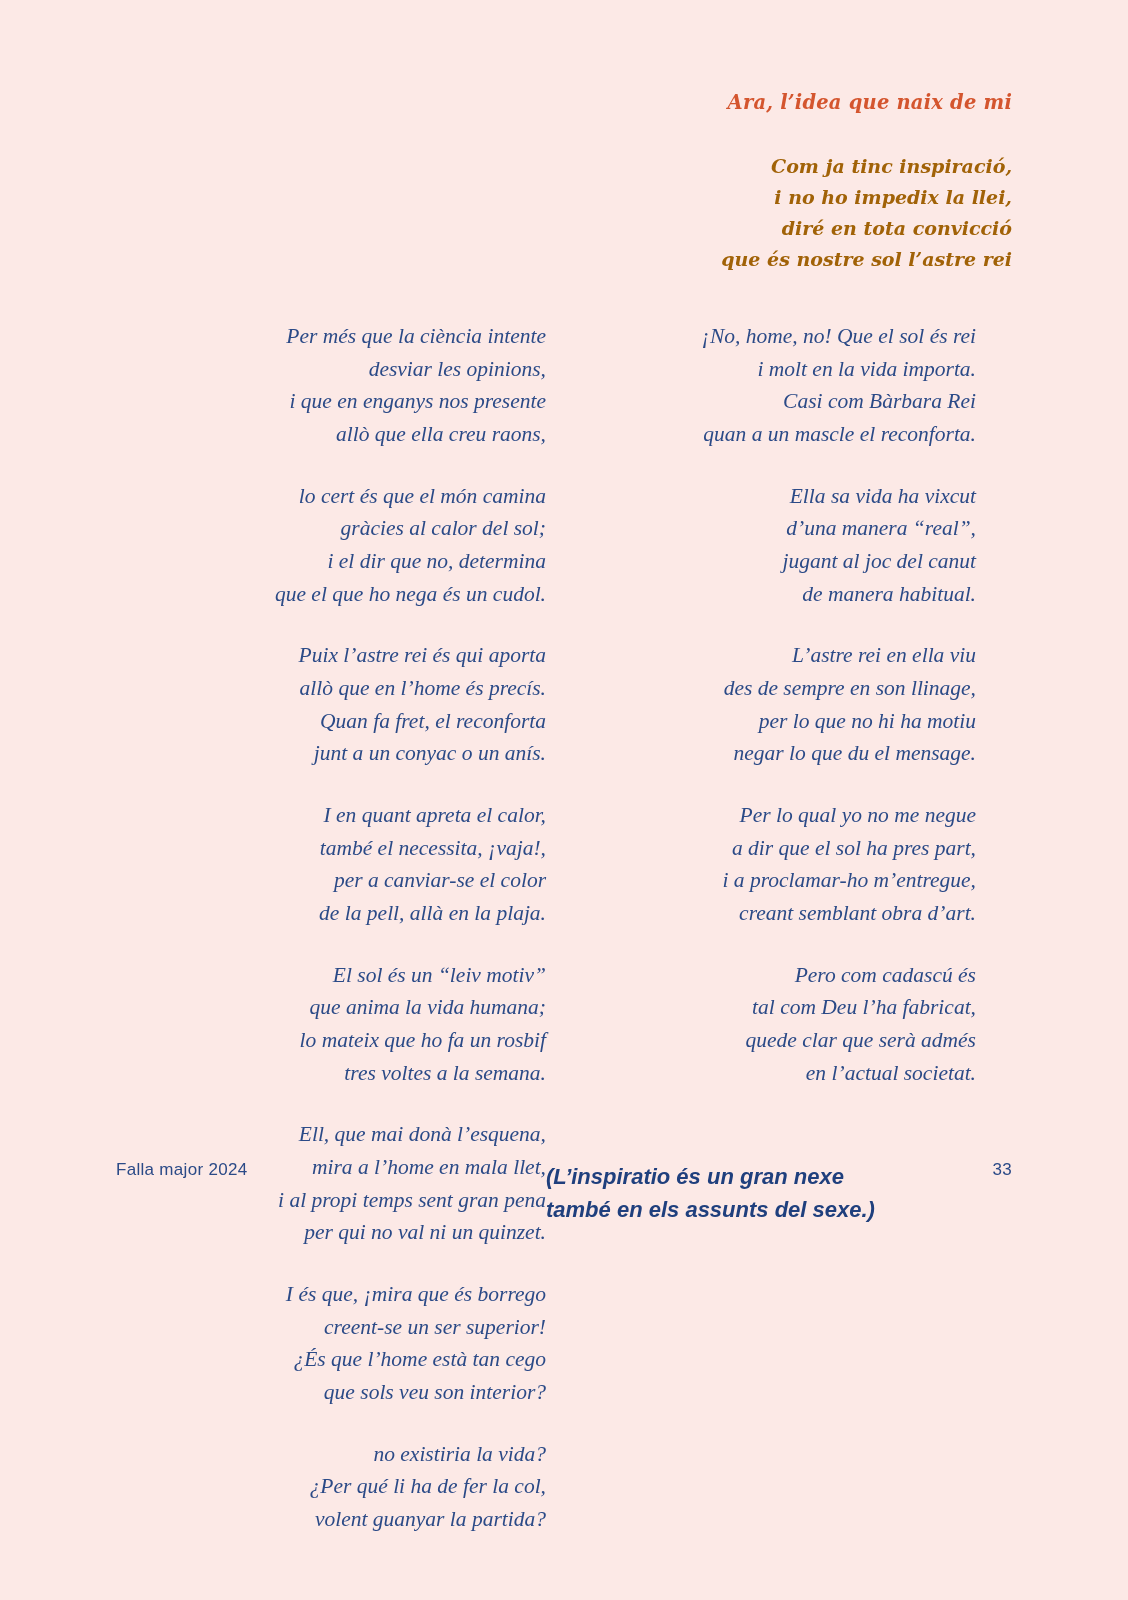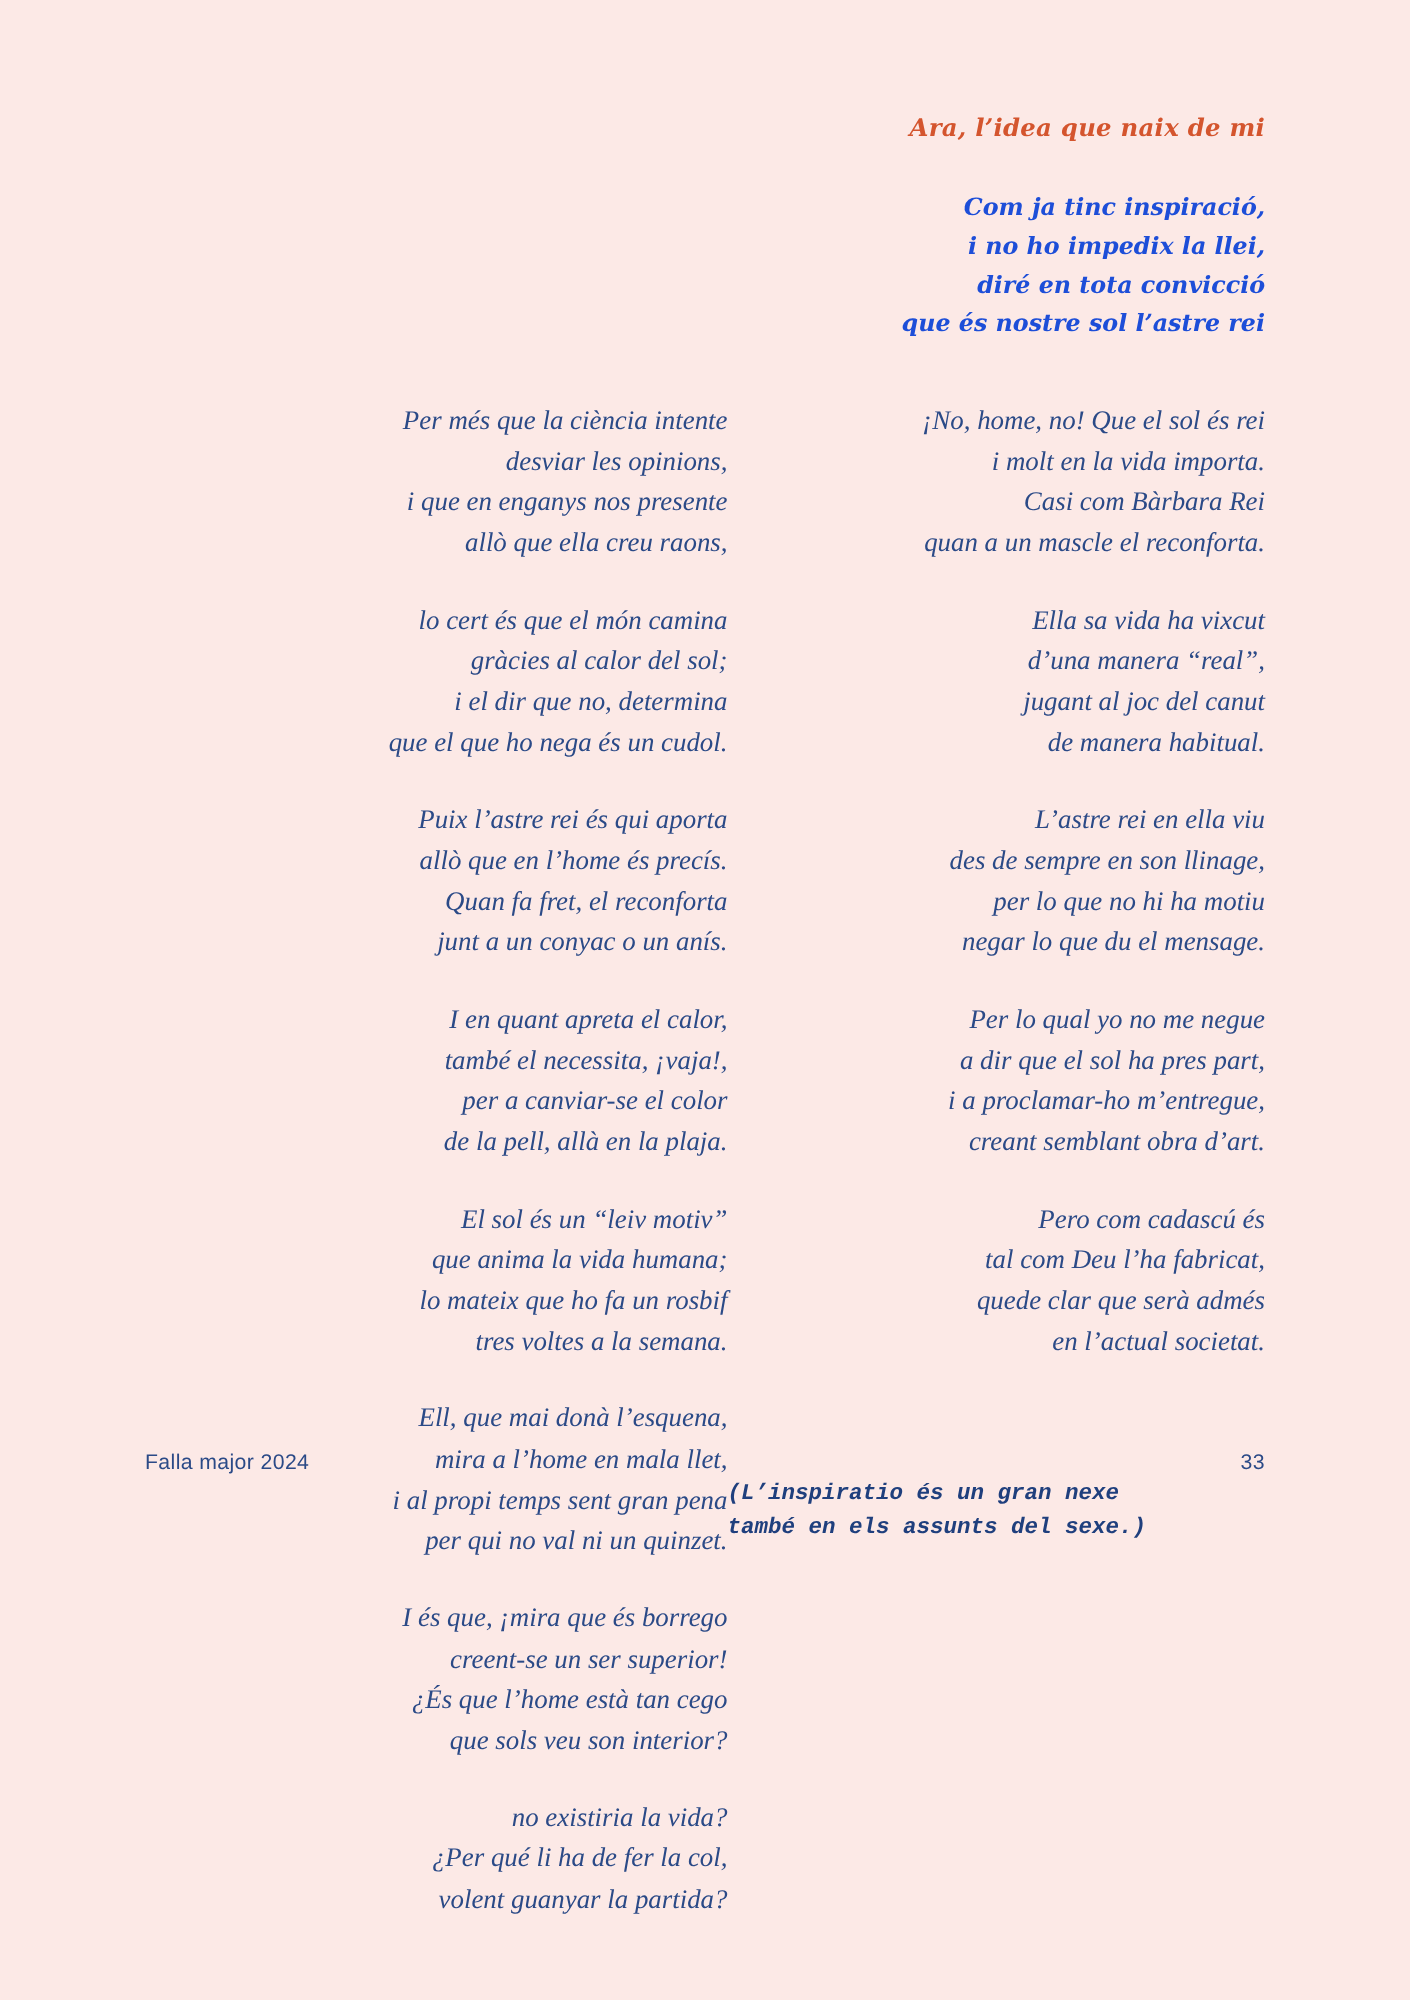--- a/index.html
+++ b/index.html
@@ -39,60 +39,60 @@
     color: #d4552e;
     line-height: 1.3;
     margin: 0 0 36px 0;
   }
   .intro-stanza {
     font-family: "DejaVu Serif", serif;
     font-weight: bold;
     font-style: italic;
     font-size: 19px;
     line-height: 1.62;
-    color: #1d4ed8;
+    color: #a16207;
   }
   .intro-stanza div {
     white-space: nowrap;
   }
 
   
   .columns {
     position: absolute;
     top: 320px;
     left: 116px;
     width: 896px;
     display: flex;
     flex-direction: row;
-    justify-content: flex-end;
+    justify-content: flex-start;
     align-items: flex-start;
   }
   .col {
     width: 430px;
     text-align: right;
   }
   .stanza {
     font-style: italic;
     font-size: 21.5px;
     line-height: 1.52;
     color: #2b4a87;
     margin-bottom: 29px;
   }
   .stanza div {
     white-space: nowrap;
   }
   .note {
-    font-family: Liberation Mono, monospace;
+    font-family: Liberation Sans, sans-serif;
     font-weight: bold;
     font-style: italic;
-    font-size: 18px;
+    font-size: 22px;
     line-height: 1.5;
     color: #1f3f7d;
     text-align: left;
-    margin-top: 93px;
+    margin-top: 71px;
   }
   .note div {
     white-space: nowrap;
   }
 
   
   .footer {
     position: absolute;
     left: 116px;
     right: 116px;

